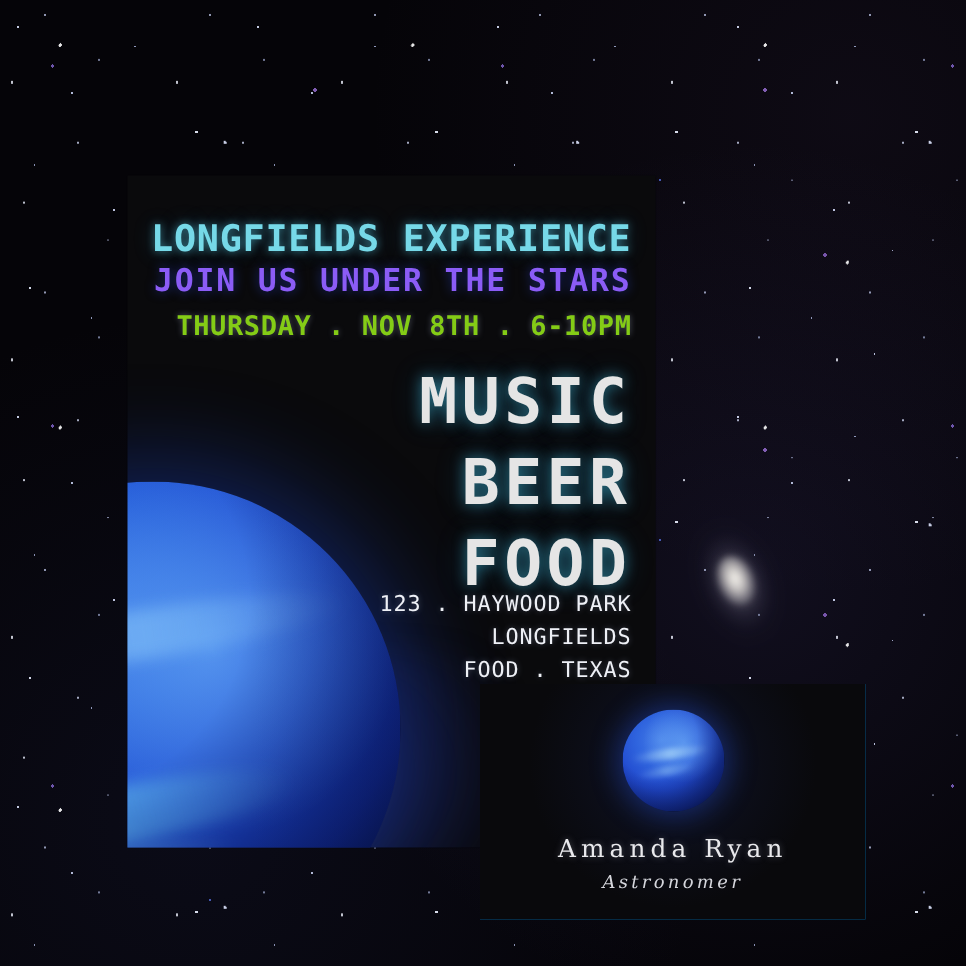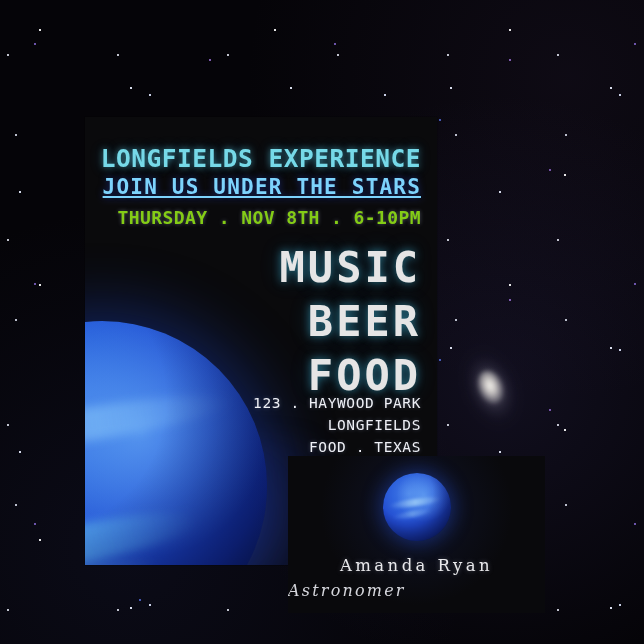--- a/index.html
+++ b/index.html
@@ -136,23 +136,22 @@
   .fl-line{
     position:absolute;right:16px;text-align:right;white-space:nowrap;
     font-family:"DejaVu Sans Mono", monospace;
     font-weight:bold;
   }
   #fl-title1{
     top:27px;font-size:24.5px;letter-spacing:.5px;color:#76d9e8;
     text-shadow:0 0 6px rgba(90,210,235,.55), 0 0 14px rgba(60,170,220,.28);
   }
   #fl-title2{
-    top:58px;font-size:21px;letter-spacing:1.2px;color:#7dd3fc;
+    top:58px;font-size:21px;letter-spacing:1.2px;color:#8b5cf6;
     text-shadow:0 0 7px rgba(40,70,210,.55);
-    text-decoration:underline;
   }
   #fl-date{
     top:90px;font-size:18px;letter-spacing:.4px;color:#84cc16;
     text-shadow:0 0 4px rgba(210,220,255,.35);
   }
   .fl-big{
     position:absolute;right:16px;text-align:left;white-space:nowrap;
     font-family:"DejaVu Sans Mono", monospace;font-weight:bold;
     font-size:42px;letter-spacing:3px;color:#e5e5e5;
     text-shadow:0 0 9px rgba(70,210,245,.5), 0 0 20px rgba(40,160,220,.26);
@@ -176,21 +175,21 @@
     text-shadow:0 0 7px rgba(40,66,200,.55);
   }
   #fl-more{
     position:absolute;right:16px;top:400px;text-align:right;white-space:nowrap;
     font-family:"DejaVu Sans Mono", monospace;font-weight:bold;
     font-size:11.5px;letter-spacing:.8px;color:#d9dce8;
   }
 
   
   #card{
-    position:absolute;left:288px;top:456px;width:257px;height:157px;
+    position:absolute;left:320px;top:456px;width:257px;height:157px;
     background:#0369a1;
     overflow:hidden;
   }
   #card-bg{
     position:absolute;left:0;top:0;width:100%;height:100%;
     background:
       radial-gradient(circle at 50% 34%, rgba(24,34,80,.40) 0%, transparent 58%),
       #09090c;
   }
   #card-planet{
@@ -213,22 +212,22 @@
   #card-planet .cdark{
     position:absolute;left:0;top:0;width:100%;height:100%;border-radius:50%;
     background:radial-gradient(circle at 34% 28%, transparent 40%, rgba(3,7,32,.5) 84%, rgba(0,2,14,.88) 100%);
   }
   #card-name{
     position:absolute;left:0;top:100px;width:100%;text-align:center;white-space:nowrap;
     font-family:"DejaVu Serif", serif;font-size:16.5px;letter-spacing:3.4px;
     color:#e9e9ec;text-shadow:0 0 5px rgba(200,205,225,.35);
   }
   #card-role{
-    position:absolute;left:0;top:125px;width:100%;white-space:nowrap;
-    font-family:"DejaVu Serif", serif;font-style:italic;font-size:16px;letter-spacing:2.2px;
+    position:absolute;left:0;top:125px;width:100%;text-align:center;white-space:nowrap;
+    font-family:"DejaVu Serif", serif;font-style:italic;font-size:12px;letter-spacing:2.2px;
     color:#d5d6dc;
   }
 </style>
 </head>
 <body>
 
 <div id="starfield">
   <div class="stars-layer nebula"></div>
   <div class="stars-layer stars-a"></div>
   <div class="stars-layer stars-b"></div>

